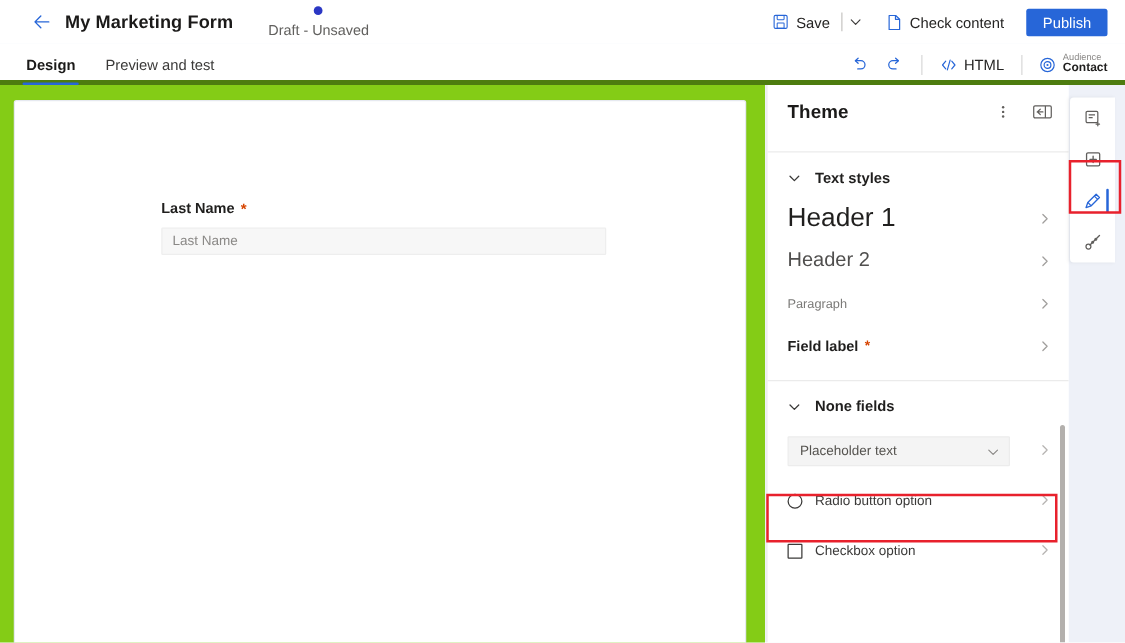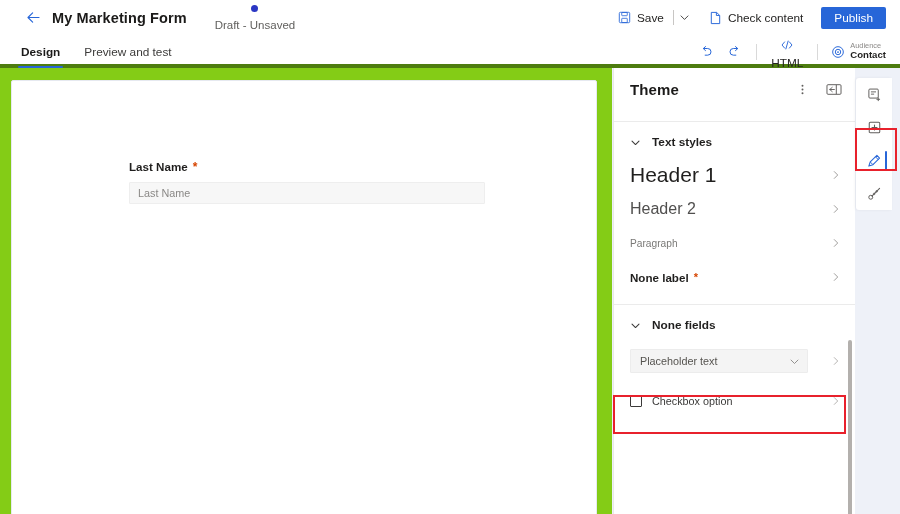--- a/index.html
+++ b/index.html
@@ -70,21 +70,21 @@
     position: absolute; right: 10px; top: 0; height: 33px;
     display: flex; align-items: center; gap: 2px;
   }
   .tool-icon {
     width: 26px; height: 26px; display: flex; align-items: center;
     justify-content: center; color: #2766d8; cursor: pointer; border-radius: 2px;
   }
   .tool-sep { width: 1px; height: 16px; background: #d9d9d9; margin: 0 7px; }
   .tool-text {
     display: flex; align-items: center; gap: 5px; height: 26px;
-    padding: 0 5px; font-size: 11.8px; color: #252423; cursor: pointer; flex-direction: column;
+    padding: 0 5px; font-size: 11.8px; color: #252423; cursor: pointer;
   }
   .audience {
     display: flex; align-items: center; gap: 5px; padding: 0 4px; cursor: pointer;
   }
   .audience-labels { display: flex; flex-direction: column; line-height: 1.08; }
   .audience-top { font-size: 7.4px; color: #8a8886; }
   .audience-bottom { font-size: 9.6px; color: #201f1e; font-weight: bold; }
 
   
   .canvas-area {
@@ -371,21 +371,21 @@
     <div class="style-row p-row">
       <span class="lbl">Paragraph</span>
       <span class="chev-r">
         <svg width="10" height="10" viewBox="0 0 10 10" fill="none">
             <path d="M3.3 1.6L6.7 5L3.3 8.4" stroke="#a19f9d" stroke-width="1" stroke-linecap="round" stroke-linejoin="round"></path>
           </svg>
       </span>
     </div>
     <div class="style-row fl-row">
       <span class="lbl">
-        <span>None label</span>
+        <span>Field label</span>
         <span class="req-star" style="font-size:11px;">*</span>
       </span>
       <span class="chev-r">
         <svg width="10" height="10" viewBox="0 0 10 10" fill="none">
             <path d="M3.3 1.6L6.7 5L3.3 8.4" stroke="#a19f9d" stroke-width="1" stroke-linecap="round" stroke-linejoin="round"></path>
           </svg>
       </span>
     </div>
 
     <div class="divider" style="margin-top:10px;"></div>
@@ -408,20 +408,31 @@
           </svg>
         </span>
       </span>
       <span class="chev-r">
         <svg width="10" height="10" viewBox="0 0 10 10" fill="none">
             <path d="M3.3 1.6L6.7 5L3.3 8.4" stroke="#b6b4b2" stroke-width="1" stroke-linecap="round" stroke-linejoin="round"></path>
           </svg>
       </span>
     </div>
 
+    <div class="input-row">
+      <span class="opt-left">
+        <span class="radio-dot"></span>
+        <span class="opt-label">Radio button option</span>
+      </span>
+      <span class="chev-r">
+        <svg width="10" height="10" viewBox="0 0 10 10" fill="none">
+            <path d="M3.3 1.6L6.7 5L3.3 8.4" stroke="#b6b4b2" stroke-width="1" stroke-linecap="round" stroke-linejoin="round"></path>
+          </svg>
+      </span>
+    </div>
 
     <div class="input-row">
       <span class="opt-left">
         <span class="checkbox-sq"></span>
         <span class="opt-label">Checkbox option</span>
       </span>
       <span class="chev-r">
         <svg width="10" height="10" viewBox="0 0 10 10" fill="none">
             <path d="M3.3 1.6L6.7 5L3.3 8.4" stroke="#b6b4b2" stroke-width="1" stroke-linecap="round" stroke-linejoin="round"></path>
           </svg>

